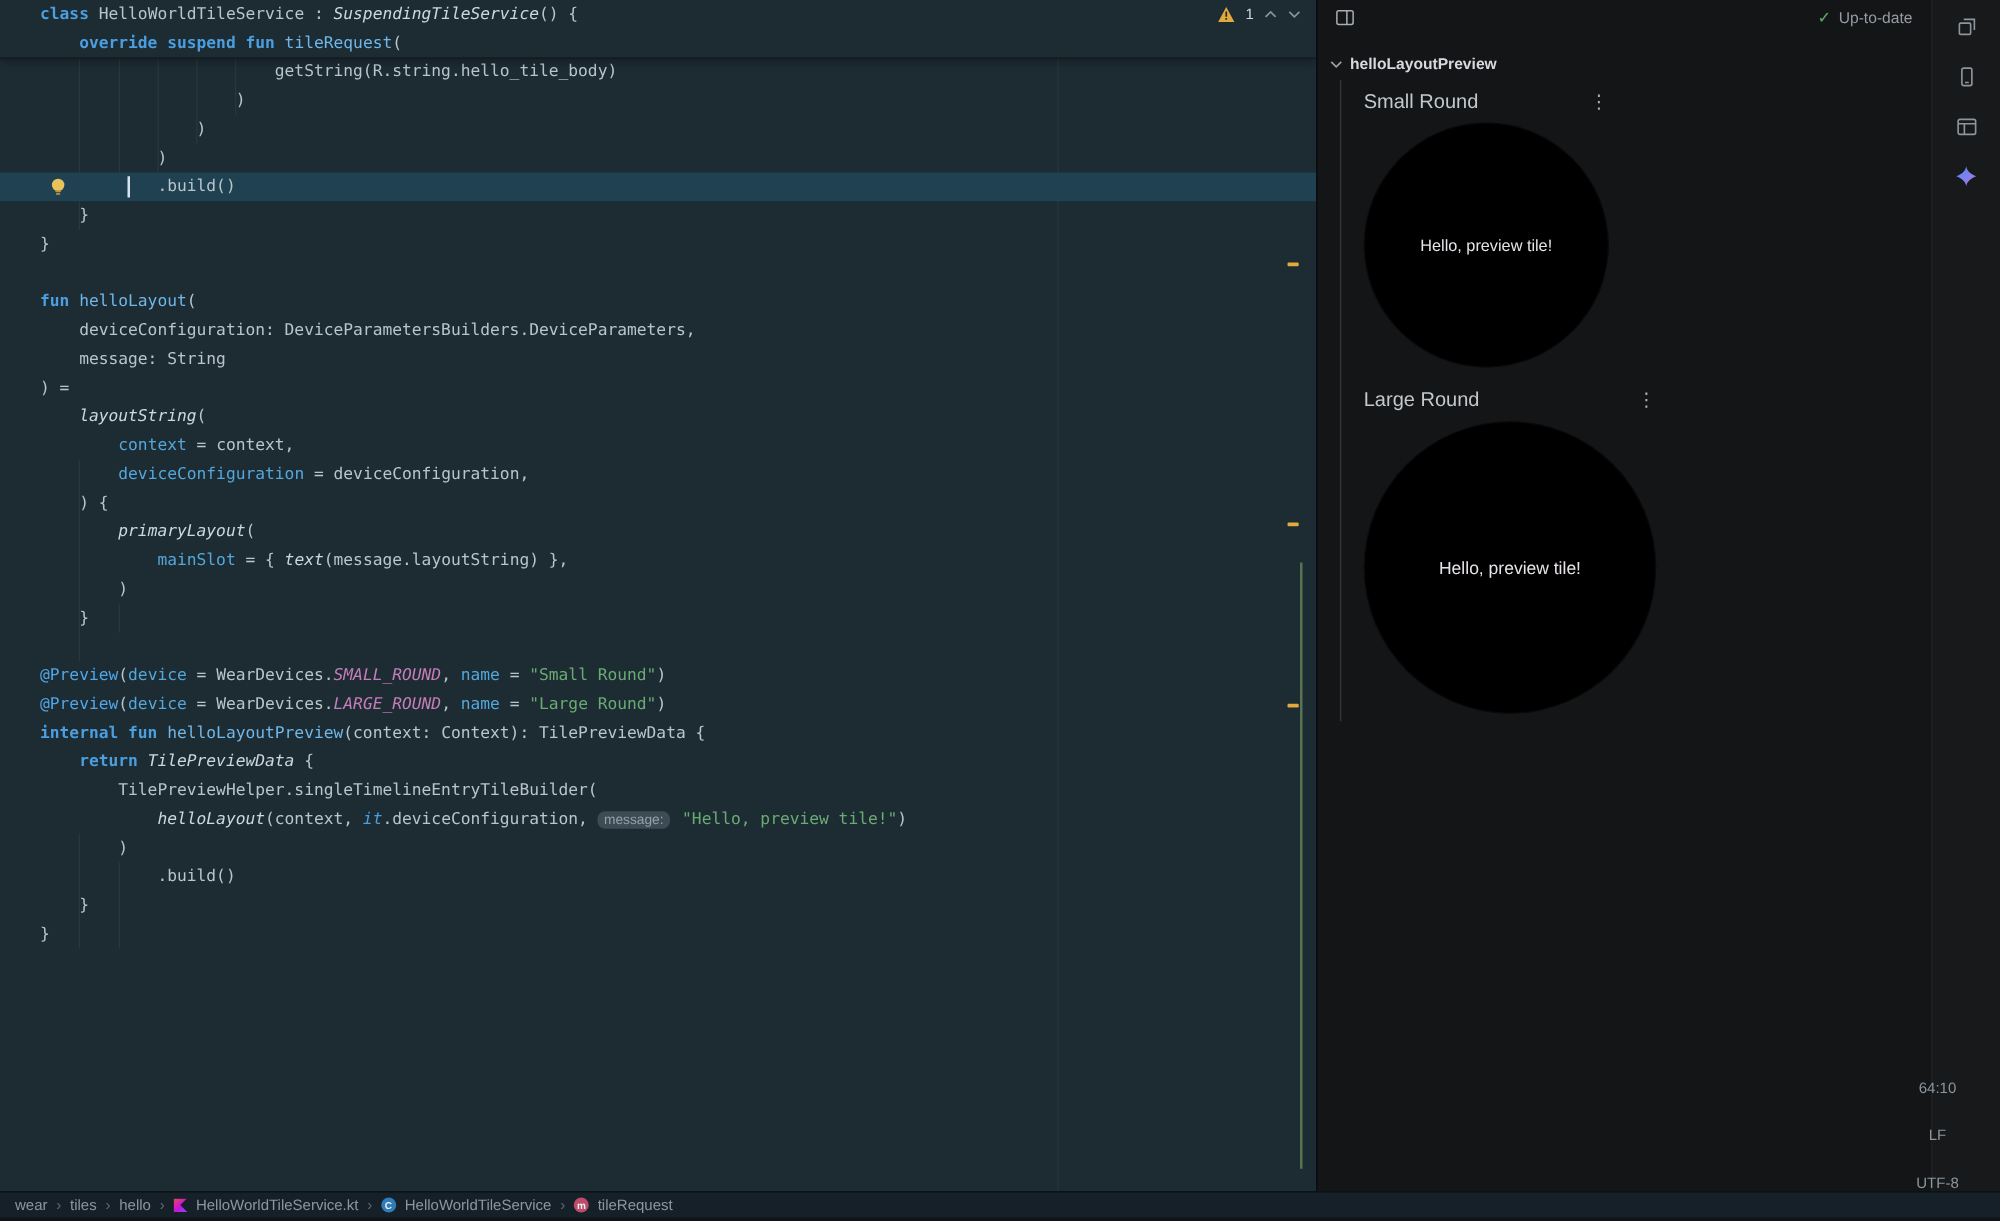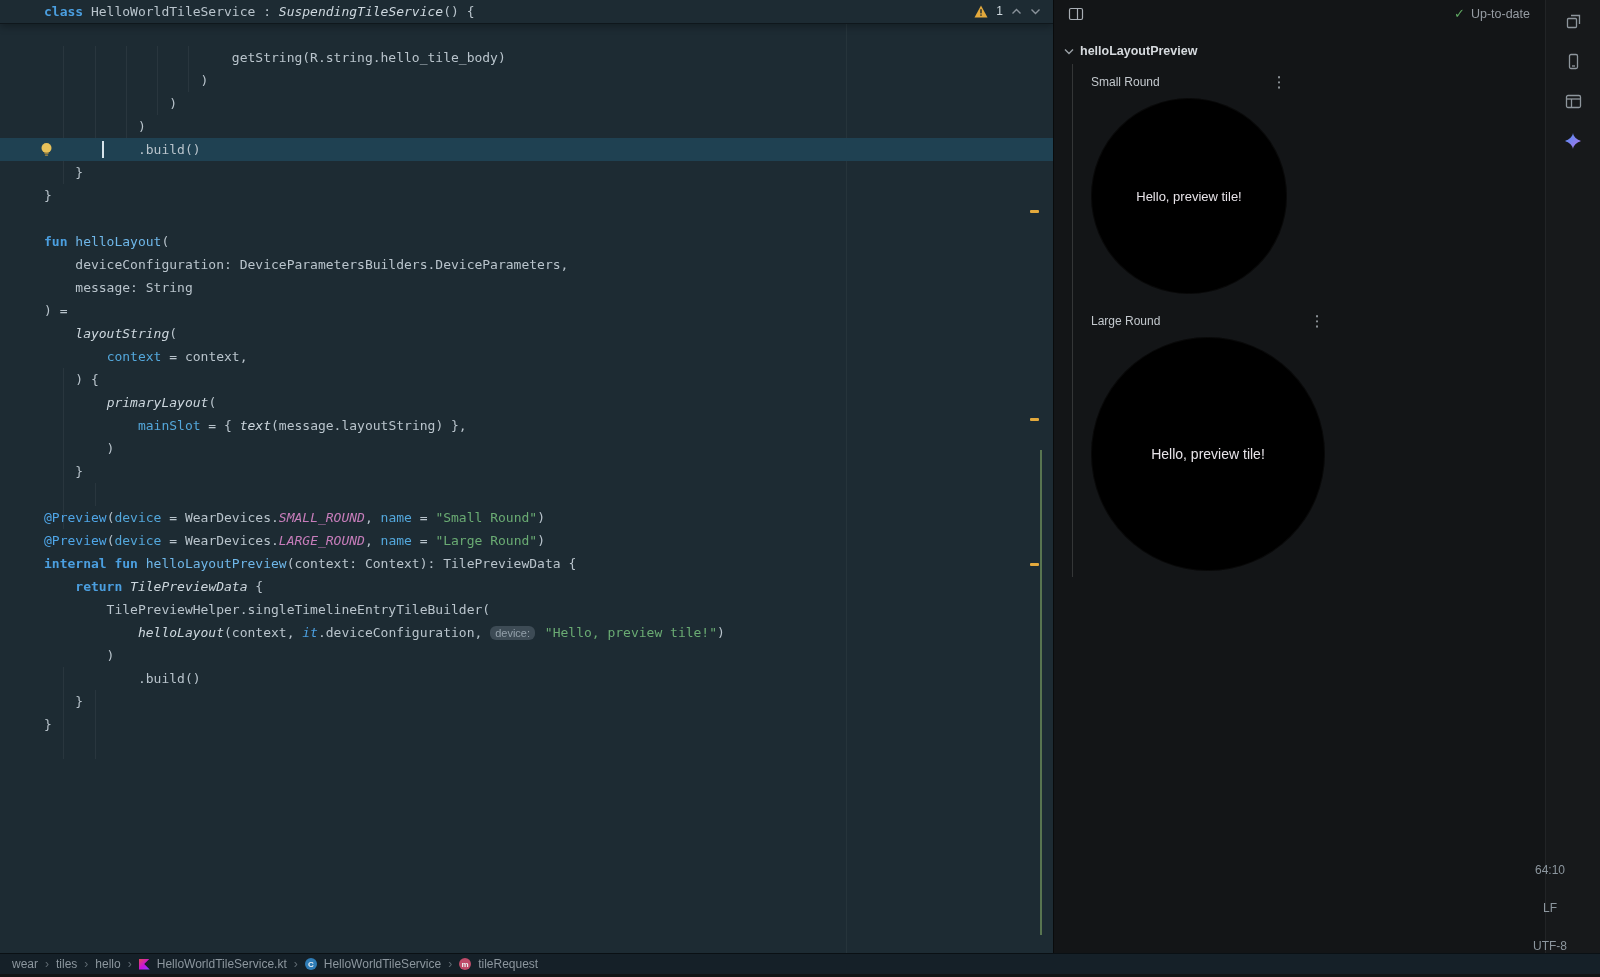--- a/index.html
+++ b/index.html
@@ -18,21 +18,21 @@
     font-family:"DejaVu Sans Mono",monospace;font-size:13px;
     color:var(--plain,#B9C4CC);
   }
   .code-lines{position:absolute;left:0;top:46px;width:100%;}
   .sticky{
     position:absolute;left:0;top:0;width:100%;z-index:5;
     background:var(--editor_bg,#1D2B33);
     border-bottom:1px solid rgba(0,0,0,.45);
     box-shadow:0 3px 7px rgba(0,0,0,.28);
   }
-  .code-line{height:23px;line-height:23px;padding-left:44px;white-space:pre;position:relative;}
+  .code-line{height:23px;line-height:23px;padding-left:32px;white-space:pre;position:relative;}
   .code-line.hl{background:var(--line_highlight,#1F4152);}
   .caret{position:absolute;top:3px;width:2px;height:17px;background:var(--caret,#D6E3EA);}
   .tok-kw{color:var(--kw,#4B9FE0);font-weight:bold;}
   .tok-fn{color:var(--fn,#6FB7E9);}
   .tok-ext{color:var(--ext,#CDD7DE);font-style:italic;}
   .tok-named{color:var(--named,#53A7DB);}
   .tok-const{color:var(--const,#C77DBB);font-style:italic;}
   .tok-str{color:var(--str,#6AAB73);}
   .tok-ann{color:var(--ann,#4FA6E8);}
   .tok-itkw{color:var(--kw,#4B9FE0);font-style:italic;}
@@ -65,21 +65,21 @@
   .uptodate{position:absolute;right:16px;top:6px;display:flex;align-items:center;gap:6px;}
   .uptodate .chk{color:var(--check_green,#5FA762);font-size:13px;}
   .uptodate .lbl{color:#969CA3;font-size:12.5px;}
   .group-row{position:absolute;left:10px;top:44px;display:flex;align-items:center;gap:6px;cursor:pointer;}
   .group-row .glbl{color:#D6DADE;font-size:12.5px;font-weight:bold;}
   .tree-line{position:absolute;left:18px;top:64px;width:1px;height:513px;background:rgba(255,255,255,0.14);}
   .pv-item{position:absolute;left:37px;}
   .pv-item.small{top:72px;width:196px;}
   .pv-item.large{top:311px;width:234px;}
   .pv-head{display:flex;justify-content:space-between;align-items:center;height:20px;}
-  .pv-label{color:var(--label,#C3C8CD);font-size:12px;}
+  .pv-label{color:var(--label,#C3C8CD);font-size:16px;}
   .kebab{width:16px;text-align:center;font-size:15px;color:#A9AFB5;cursor:pointer;line-height:16px;}
   .circle{
     margin-top:6px;border-radius:50%;
     background:var(--circle_bg,#000);color:var(--circle_text,#E7E3E8);
     display:flex;align-items:center;justify-content:center;
     box-shadow:inset 0 0 0 1px rgba(255,255,255,0.035);
     cursor:pointer;
   }
   .pv-item.small .circle{width:196px;height:196px;font-size:13px;}
   .pv-item.large .circle{width:234px;height:234px;font-size:14px;}
@@ -141,40 +141,42 @@
         <div class="code-line hl"><span class="tok-plain">            .build()</span><span class="caret" style="left: 102.41px;"></span></div>
         <div class="code-line"><span class="tok-plain">    }</span></div>
         <div class="code-line"><span class="tok-plain">}</span></div>
         <div class="code-line"></div>
         <div class="code-line"><span class="tok-kw">fun </span><span class="tok-fn">helloLayout</span><span class="tok-plain">(</span></div>
         <div class="code-line"><span class="tok-plain">    deviceConfiguration: DeviceParametersBuilders.DeviceParameters,</span></div>
         <div class="code-line"><span class="tok-plain">    message: String</span></div>
         <div class="code-line"><span class="tok-plain">) =</span></div>
         <div class="code-line"><span class="tok-plain">    </span><span class="tok-ext">layoutString</span><span class="tok-plain">(</span></div>
         <div class="code-line"><span class="tok-plain">        </span><span class="tok-named">context</span><span class="tok-plain"> = context,</span></div>
+        <div class="code-line"><span class="tok-plain">        </span><span class="tok-named">deviceConfiguration</span><span class="tok-plain"> = deviceConfiguration,</span></div>
         <div class="code-line"><span class="tok-plain">    ) {</span></div>
         <div class="code-line"><span class="tok-plain">        </span><span class="tok-ext">primaryLayout</span><span class="tok-plain">(</span></div>
         <div class="code-line"><span class="tok-plain">            </span><span class="tok-named">mainSlot</span><span class="tok-plain"> = { </span><span class="tok-ext">text</span><span class="tok-plain">(message.</span><span class="tok-prop">layoutString</span><span class="tok-plain">) },</span></div>
         <div class="code-line"><span class="tok-plain">        )</span></div>
         <div class="code-line"><span class="tok-plain">    }</span></div>
         <div class="code-line"></div>
         <div class="code-line"><span class="tok-ann">@Preview</span><span class="tok-plain">(</span><span class="tok-named">device</span><span class="tok-plain"> = WearDevices.</span><span class="tok-const">SMALL_ROUND</span><span class="tok-plain">, </span><span class="tok-named">name</span><span class="tok-plain"> = </span><span class="tok-str">"Small Round"</span><span class="tok-plain">)</span></div>
         <div class="code-line"><span class="tok-ann">@Preview</span><span class="tok-plain">(</span><span class="tok-named">device</span><span class="tok-plain"> = WearDevices.</span><span class="tok-const">LARGE_ROUND</span><span class="tok-plain">, </span><span class="tok-named">name</span><span class="tok-plain"> = </span><span class="tok-str">"Large Round"</span><span class="tok-plain">)</span></div>
         <div class="code-line"><span class="tok-kw">internal fun </span><span class="tok-fn">helloLayoutPreview</span><span class="tok-plain">(context: Context): TilePreviewData {</span></div>
         <div class="code-line"><span class="tok-plain">    </span><span class="tok-kw">return </span><span class="tok-ext">TilePreviewData</span><span class="tok-plain"> {</span></div>
         <div class="code-line"><span class="tok-plain">        TilePreviewHelper.singleTimelineEntryTileBuilder(</span></div>
-        <div class="code-line"><span class="tok-plain">            </span><span class="tok-ext">helloLayout</span><span class="tok-plain">(context, </span><span class="tok-itkw">it</span><span class="tok-plain">.deviceConfiguration, </span><span class="tok-hint">device:</span><span class="tok-plain"> </span><span class="tok-str">"Hello, preview tile!"</span><span class="tok-plain">)</span></div>
+        <div class="code-line"><span class="tok-plain">            </span><span class="tok-ext">helloLayout</span><span class="tok-plain">(context, </span><span class="tok-itkw">it</span><span class="tok-plain">.deviceConfiguration, </span><span class="tok-hint">message:</span><span class="tok-plain"> </span><span class="tok-str">"Hello, preview tile!"</span><span class="tok-plain">)</span></div>
         <div class="code-line"><span class="tok-plain">        )</span></div>
         <div class="code-line"><span class="tok-plain">            .build()</span></div>
         <div class="code-line"><span class="tok-plain">    }</span></div>
         <div class="code-line"><span class="tok-plain">}</span></div>
       </div>
 
     <div id="sticky-lines" class="sticky">
         <div class="code-line"><span class="tok-kw">class </span><span class="tok-plain">HelloWorldTileService : </span><span class="tok-ext">SuspendingTileService</span><span class="tok-plain">() {</span></div>
+        <div class="code-line"><span class="tok-plain">    </span><span class="tok-kw">override suspend fun </span><span class="tok-fn">tileRequest</span><span class="tok-plain">(</span></div>
       </div>
 
     <div class="inspections">
       <svg width="14" height="13" viewBox="0 0 14 13">
         <path d="M7 0.5 L13.5 12.5 H0.5 Z" fill="#E3A93C"></path>
         <rect x="6.3" y="4.2" width="1.4" height="4.2" fill="#1D2B33"></rect>
         <rect x="6.3" y="9.4" width="1.4" height="1.4" fill="#1D2B33"></rect>
       </svg>
       <span>1</span>
       <span class="chev">

